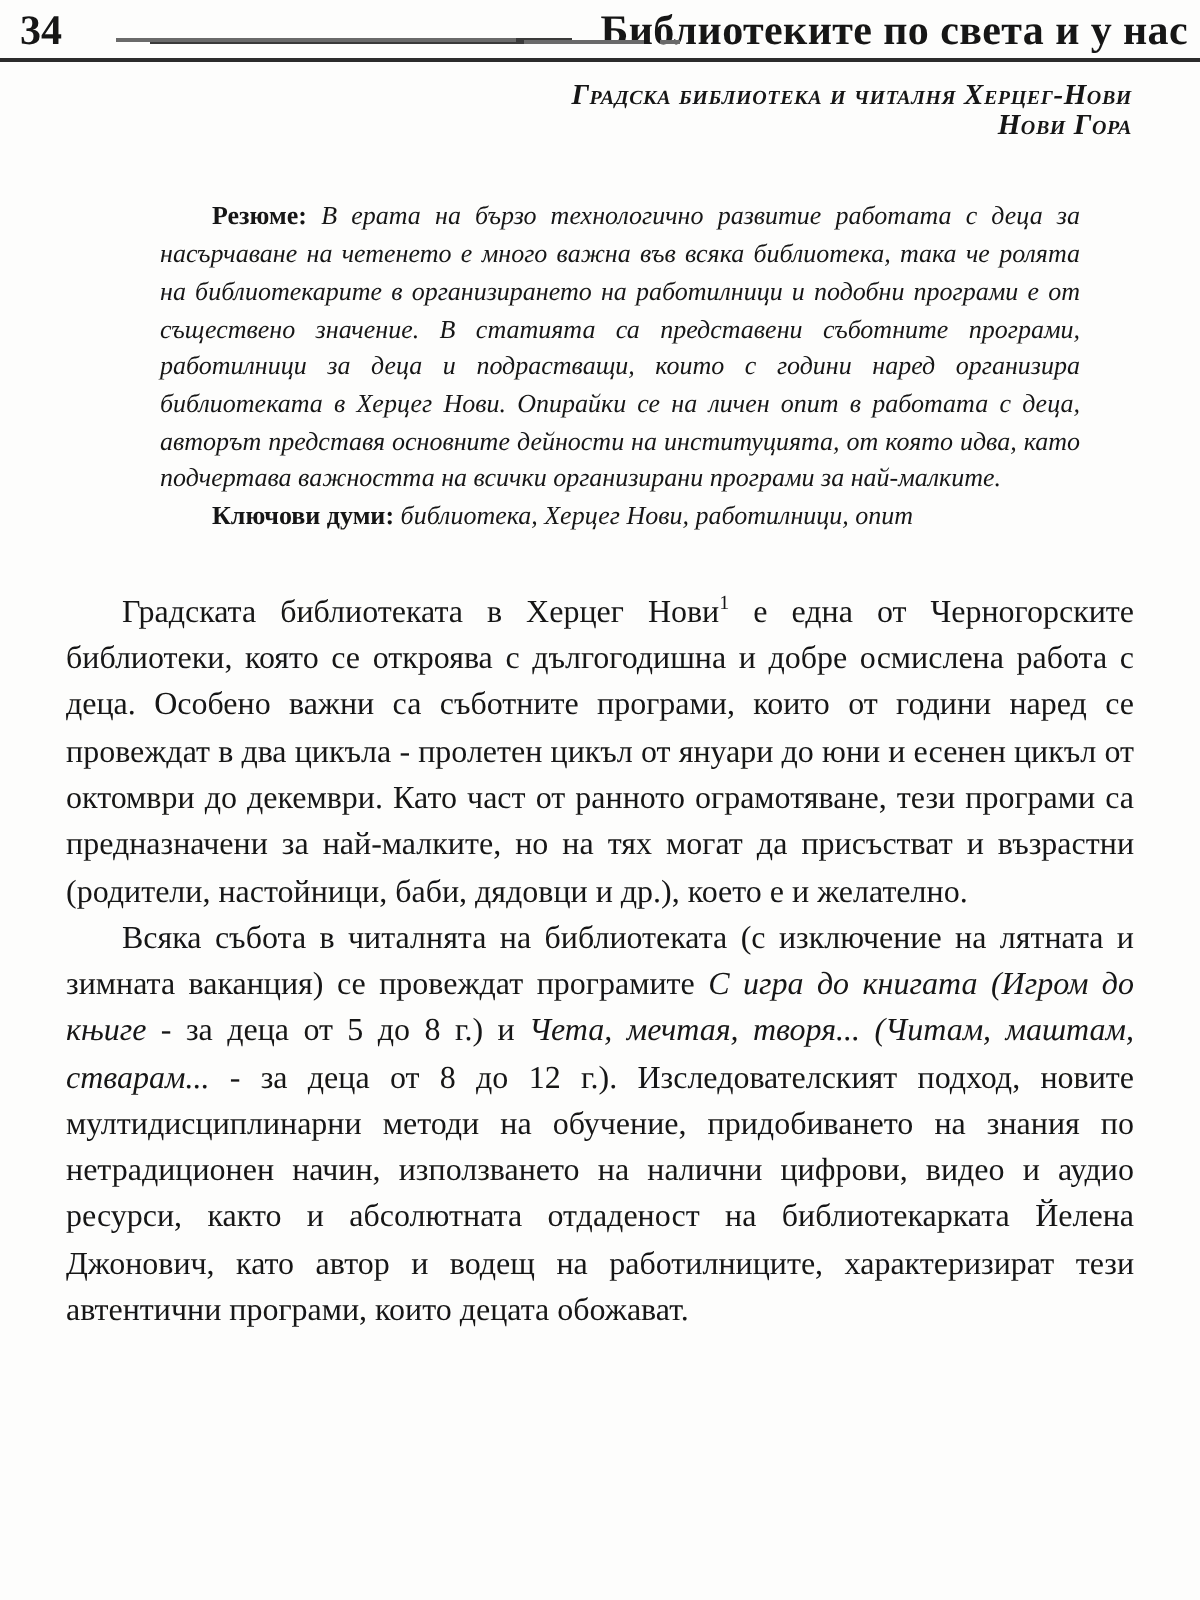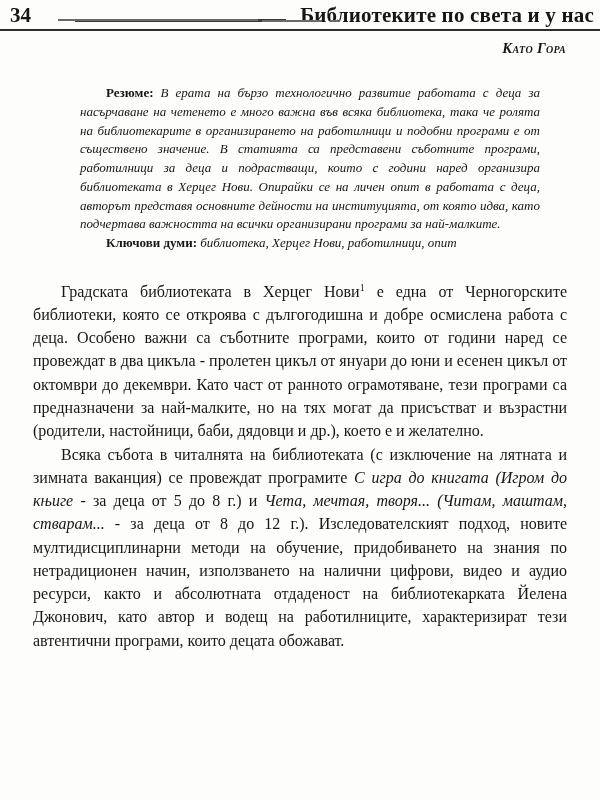--- a/index.html
+++ b/index.html
@@ -90,21 +90,22 @@
     <span class="page-number">34</span>
     <span class="header-rule"></span>
     <span class="journal-title">Библиотеките по света и у нас</span>
     <span class="scan-artifact artifact-1"></span>
     <span class="scan-artifact artifact-2"></span>
     <span class="scan-artifact artifact-3"></span>
   </div>
 
 
   <div class="author-block">
-    <div>Като Гора</div>
+    <div>Градска библиотека и читалня Херцег-Нови</div>
+    <div>Нови Гора</div>
   </div>
 
   <div class="abstract">
     <p><span class="label">Резюме</span><span class="label">: </span><span class="italic">В ерата на бързо технологично развитие работата с деца за насърчаване на четенето е много важна във всяка библиотека, така че ролята на библиотекарите в организирането на работилници и подобни програми е от съществено значение. В статията са представени съботните програми, работилници за деца и подрастващи, които с години наред организира библиотеката в Херцег Нови. Опирайки се на личен опит в работата с деца, авторът представя основните дейности на институцията, от която идва, като подчертава важността на всички организирани програми за най-малките.</span></p>
     <p><span class="label">Ключови думи</span><span class="label">: </span><span class="italic">библиотека, Херцег Нови, работилници, опит</span></p>
   </div>
 
   <div class="body-text">
     <p><span>Градската библиотеката в Херцег Нови</span><sup class="seg-sup">1</sup><span> е една от Черногорските библиотеки, която се откроява с дългогодишна и добре осмислена работа с деца. Особено важни са съботните програми, които от години наред се провеждат в два цикъла - пролетен цикъл от януари до юни и есенен цикъл от октомври до декември. Като част от ранното ограмотяване, тези програми са предназначени за най-малките, но на тях могат да присъстват и възрастни (родители, настойници, баби, дядовци и др.), което е и желателно.</span></p>
     <p><span>Всяка събота в читалнята на библиотеката (с изключение на лятната и зимната ваканция) се провеждат програмите </span><span class="seg-i">С игра до книгата (Игром до књиге</span><span> - за деца от 5 до 8 г.) и </span><span class="seg-i">Чета, мечтая, творя... (Читам, маштам, стварам...</span><span> - за деца от 8 до 12 г.). Изследователският подход, новите мултидисциплинарни методи на обучение, придобиването на знания по нетрадиционен начин, използването на налични цифрови, видео и аудио ресурси, както и абсолютната отдаденост на библиотекарката Йелена Джонович, като автор и водещ на работилниците, характеризират тези автентични програми, които децата обожават.</span></p>

